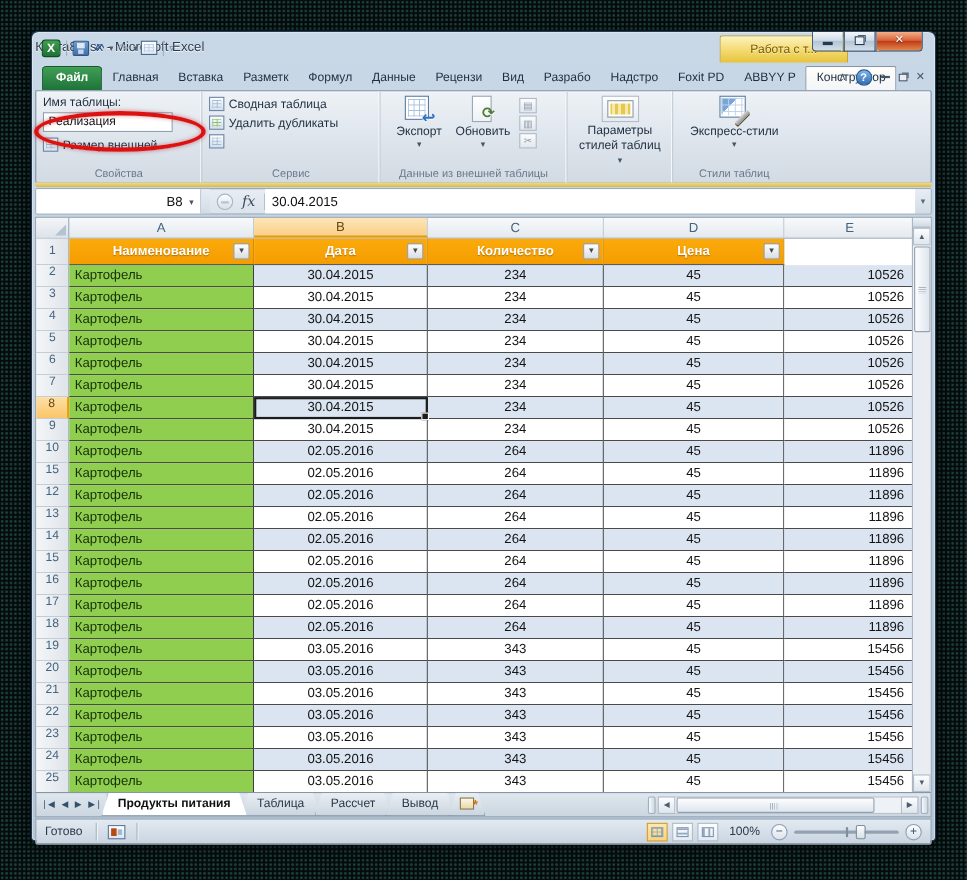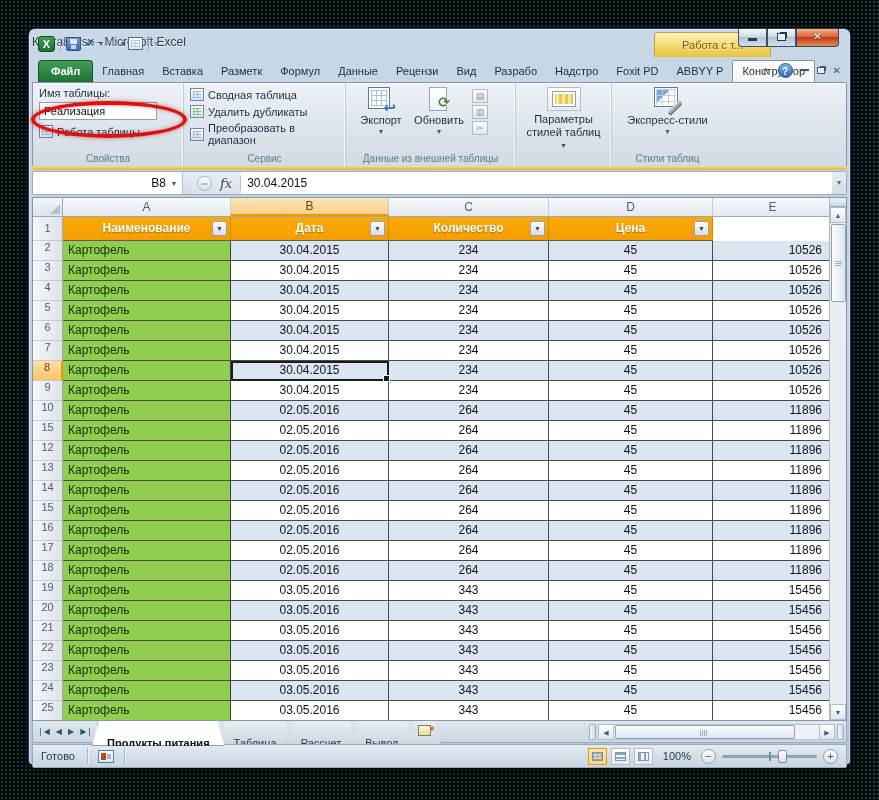--- a/index.html
+++ b/index.html
@@ -157,21 +157,21 @@
   .data-row.band .cell{ background:#dbe5f1; }
   .cell.cA{ background:#8fce4e !important; padding-left:5px; color:#17300a; border-right:1px solid #3f3f3f;}
   .cell.cB,.cell.cC,.cell.cD{ text-align:center;}
   .cell.cE{ text-align:right; padding-right:10px;}
   .cell.selcell{ outline:2px solid #1c1c1c; outline-offset:-2px; position:relative; z-index:2;}
   .cell.selcell::after{ content:""; position:absolute; right:-2px; bottom:-2px; width:5px; height:5px; background:#1c1c1c; border:1px solid #fff;}
   
   .sheetbar{ height:22px; display:flex; align-items:stretch; background:linear-gradient(#dfe7ee,#cbd6e0); border:1px solid #9cabbb; border-top:none;}
   .nav{ display:flex; align-items:center; padding:0 4px; gap:6px; border-right:1px solid #b6c2ce;}
   .nav span{ font-size:8px; color:#33506b;}
-  .stab{ position:relative; padding:12px 14px; font-size:11px; color:#2a3a4a; line-height:20px; white-space:nowrap;
+  .stab{ position:relative; padding:0 14px; font-size:11px; color:#2a3a4a; line-height:20px; white-space:nowrap;
     background:linear-gradient(#e9eef3,#ccd6e0); border:1px solid #90a0b0; border-top:none; margin-left:-6px;
     clip-path:polygon(7px 0,calc(100% - 7px) 0,100% 100%,0 100%); transform:none;}
   .stab.active{ background:#fff; font-weight:bold; z-index:2; color:#111;}
   .stab.addsheet{ width:34px; }
   .addsheet .as-ic{ position:absolute; left:10px; top:4px; width:13px; height:11px; border:1px solid #8a7a4a; background:linear-gradient(#fdf8e8,#e8d9a8);}
   .addsheet .as-ic::after{ content:"*"; position:absolute; right:-4px; top:-5px; color:#d07010; font-size:12px; font-weight:bold;}
   .hs{ display:flex; align-items:center; margin-left:auto; }
   .hs-handle{ width:7px; height:16px; background:linear-gradient(90deg,#f6f9fb,#cdd8e2); border:1px solid #9fafbf; border-radius:2px; margin:0 2px;}
   .hs-btn{ width:16px; height:16px; background:linear-gradient(#fdfdfe,#dfe6ed); border:1px solid #b2bdc9; font-size:7px; color:#4a5e72; text-align:center; line-height:15px;}
   .hs-track{ width:205px; height:16px; background:#eef1f5; border:1px solid #b9c4cf; border-left:none; border-right:none; position:relative;}
@@ -250,37 +250,36 @@
       <span class="ticon">✕</span>
     </div>
   </div>
 
   <div class="ribbon">
     <div class="rgroup g-props">
       <div class="glabel">Имя таблицы:</div>
       <input class="name-input" value="Реализация" style="">
       <div class="small-btn">
         <span class="mini-ic"></span>
-        <span>Работа таблицы</span>
+        <span>Размер внешней</span>
       </div>
       <div class="gtitle">Свойства</div>
       <div class="red-ellipse"></div>
     </div>
     <div class="rgroup g-tools">
       <div class="small-btn">
         <span class="mini-ic"></span>
         <span>Сводная таблица</span>
       </div>
       <div class="small-btn">
         <span class="mini-ic grn"></span>
         <span>Удалить дубликаты</span>
       </div>
       <div class="small-btn">
         <span class="mini-ic"></span>
-        <span>Преобразовать в диапазон</span>
       </div>
       <div class="gtitle">Сервис</div>
     </div>
     <div class="rgroup g-ext">
       <div class="bigbtn">
         <span class="big-ic">
           <span class="tbl-ic"></span>
             <span class="ovl">↩</span>
         </span>
         <span>Экспорт</span>

